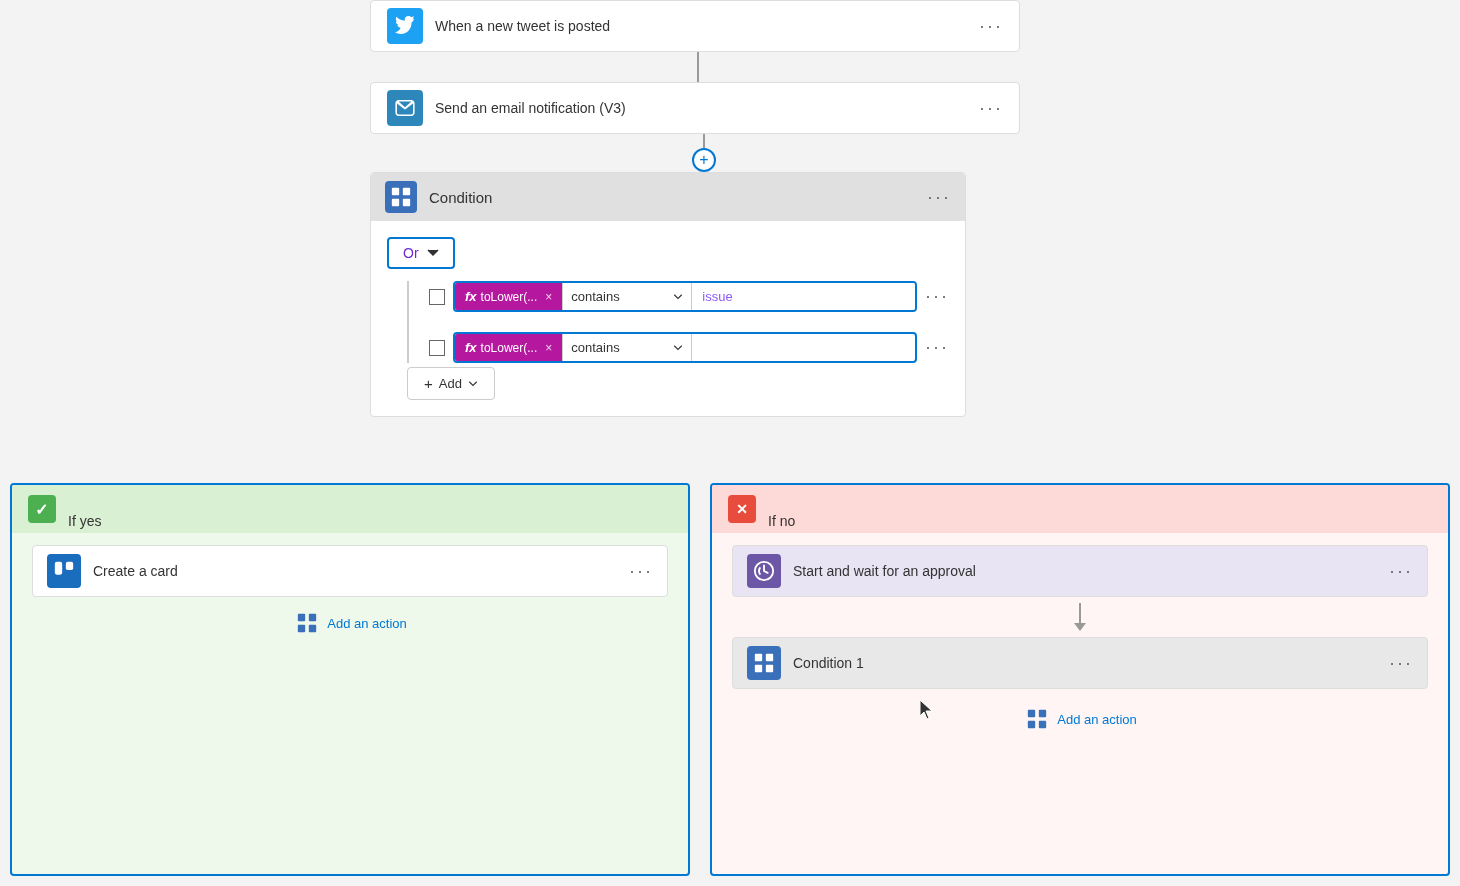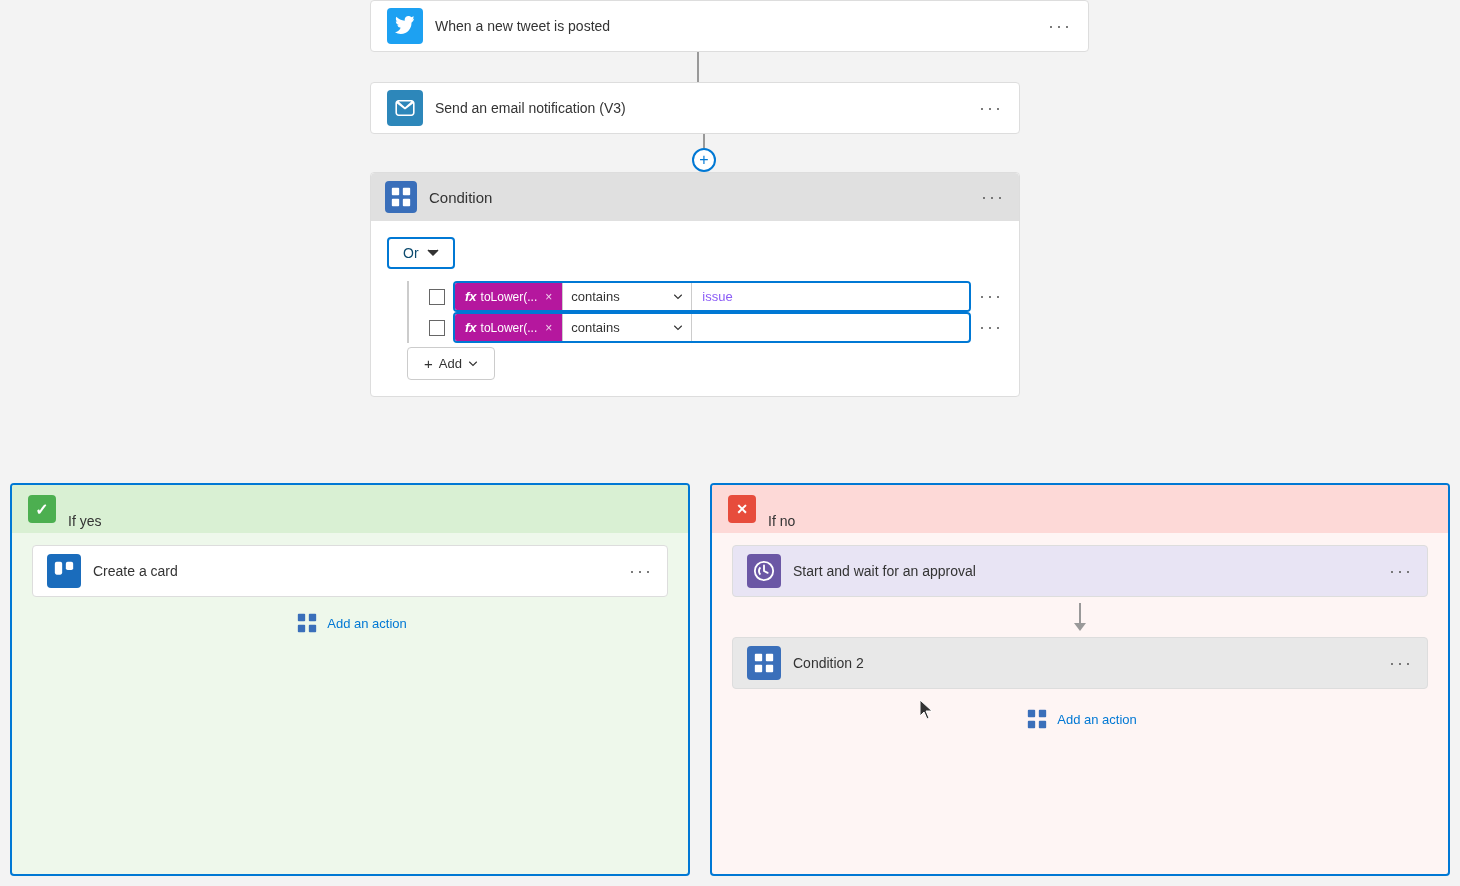--- a/index.html
+++ b/index.html
@@ -127,29 +127,29 @@
 
     .or-dropdown {
       display: inline-flex;
       align-items: center;
       border: 2px solid #0078d4;
       background: #fff;
       padding: 6px 14px;
       border-radius: 4px;
       cursor: pointer;
       font-size: 14px;
-      color: #0c4a6e;
+      color: #6d28d9;
       gap: 8px;
       margin-bottom: 12px;
     }
 
     .condition-rows {
       display: flex;
       flex-direction: column;
-      gap: 0;
+      gap: 20px;
       padding-left: 20px;
       border-left: 2px solid #ccc;
       margin-left: 20px;
     }
 
     .condition-row {
       display: flex;
       align-items: center;
       gap: 8px;
     }
@@ -375,21 +375,21 @@
       height: 22px;
       pointer-events: none;
       z-index: 9999;
     }
   </style>
 </head>
 <body>
 
 <div class="canvas">
 
-  <div class="flow-card" style="left: 370px; top: 0px; width: 719px;">
+  <div class="flow-card" style="left: 370px; top: 0px; width: 650px;">
     <div class="card-icon twitter-icon-bg">
       <svg width="20" height="20" viewBox="0 0 24 24" fill="white">
         <path d="M23 3a10.9 10.9 0 01-3.14 1.53A4.48 4.48 0 0022.43.36a9 9 0 01-2.88 1.1A4.52 4.52 0 0016.11 0c-2.5 0-4.52 2.02-4.52 4.52 0 .35.04.7.11 1.03C7.69 5.37 4.07 3.58 1.64.9a4.52 4.52 0 00-.61 2.27c0 1.57.8 2.95 2.01 3.76a4.48 4.48 0 01-2.05-.57v.06c0 2.19 1.56 4.02 3.63 4.43a4.52 4.52 0 01-2.04.08 4.53 4.53 0 004.22 3.14A9.07 9.07 0 010 19.54a12.8 12.8 0 006.92 2.03c8.3 0 12.85-6.88 12.85-12.85 0-.2 0-.39-.01-.58A9.17 9.17 0 0023 3z"></path>
       </svg>
     </div>
     <span class="card-title">When a new tweet is posted</span>
     <span class="card-more">···</span>
   </div>
 
   <div class="connector" style="position:absolute; left:692px; top:52px; align-items:center;">
@@ -409,21 +409,21 @@
 
   <div style="position:absolute; left:692px; top:134px; display:flex; flex-direction:column; align-items:center;">
     <div class="connector-line" style="height:14px;"></div>
     <div class="connector-add">
       <span>+</span>
     </div>
     <div class="connector-line" style="height:14px;"></div>
     <div class="connector-arrow"></div>
   </div>
 
-  <div class="condition-block" style="left: 370px; top: 172px; width: 650px;">
+  <div class="condition-block" style="left: 370px; top: 172px; width: 596px;">
     <div class="condition-header">
       <div class="condition-header-icon">
         <svg width="22" height="22" viewBox="0 0 24 24" fill="white">
           <rect x="2" y="2" width="8" height="8" rx="1"></rect>
           <rect x="14" y="2" width="8" height="8" rx="1"></rect>
           <rect x="2" y="14" width="8" height="8" rx="1"></rect>
           <rect x="14" y="14" width="8" height="8" rx="1"></rect>
         </svg>
       </div>
       <span class="condition-header-title">Condition</span>
@@ -552,21 +552,21 @@
 
       <div class="action-card" style="background: #e8e8e8;">
         <div class="action-card-icon condition-icon-bg">
           <svg width="22" height="22" viewBox="0 0 24 24" fill="white">
             <rect x="2" y="2" width="8" height="8" rx="1"></rect>
             <rect x="14" y="2" width="8" height="8" rx="1"></rect>
             <rect x="2" y="14" width="8" height="8" rx="1"></rect>
             <rect x="14" y="14" width="8" height="8" rx="1"></rect>
           </svg>
         </div>
-        <span class="action-card-title">Condition 2</span>
+        <span class="action-card-title">Condition 1</span>
         <span class="action-card-more">···</span>
       </div>
 
       <div class="add-action-btn" style="display:flex; align-items:center; gap:6px; justify-content:center; padding:16px 0 4px; cursor:pointer; color:#0078d4; font-size:13px;">
         <div style="width:28px;height:28px;display:flex;align-items:center;justify-content:center;">
           <svg width="22" height="22" viewBox="0 0 24 24" fill="#3a6fba">
             <rect x="2" y="2" width="8" height="8" rx="1"></rect>
             <rect x="14" y="2" width="8" height="8" rx="1"></rect>
             <rect x="2" y="14" width="8" height="8" rx="1"></rect>
             <rect x="14" y="14" width="8" height="8" rx="1"></rect>

